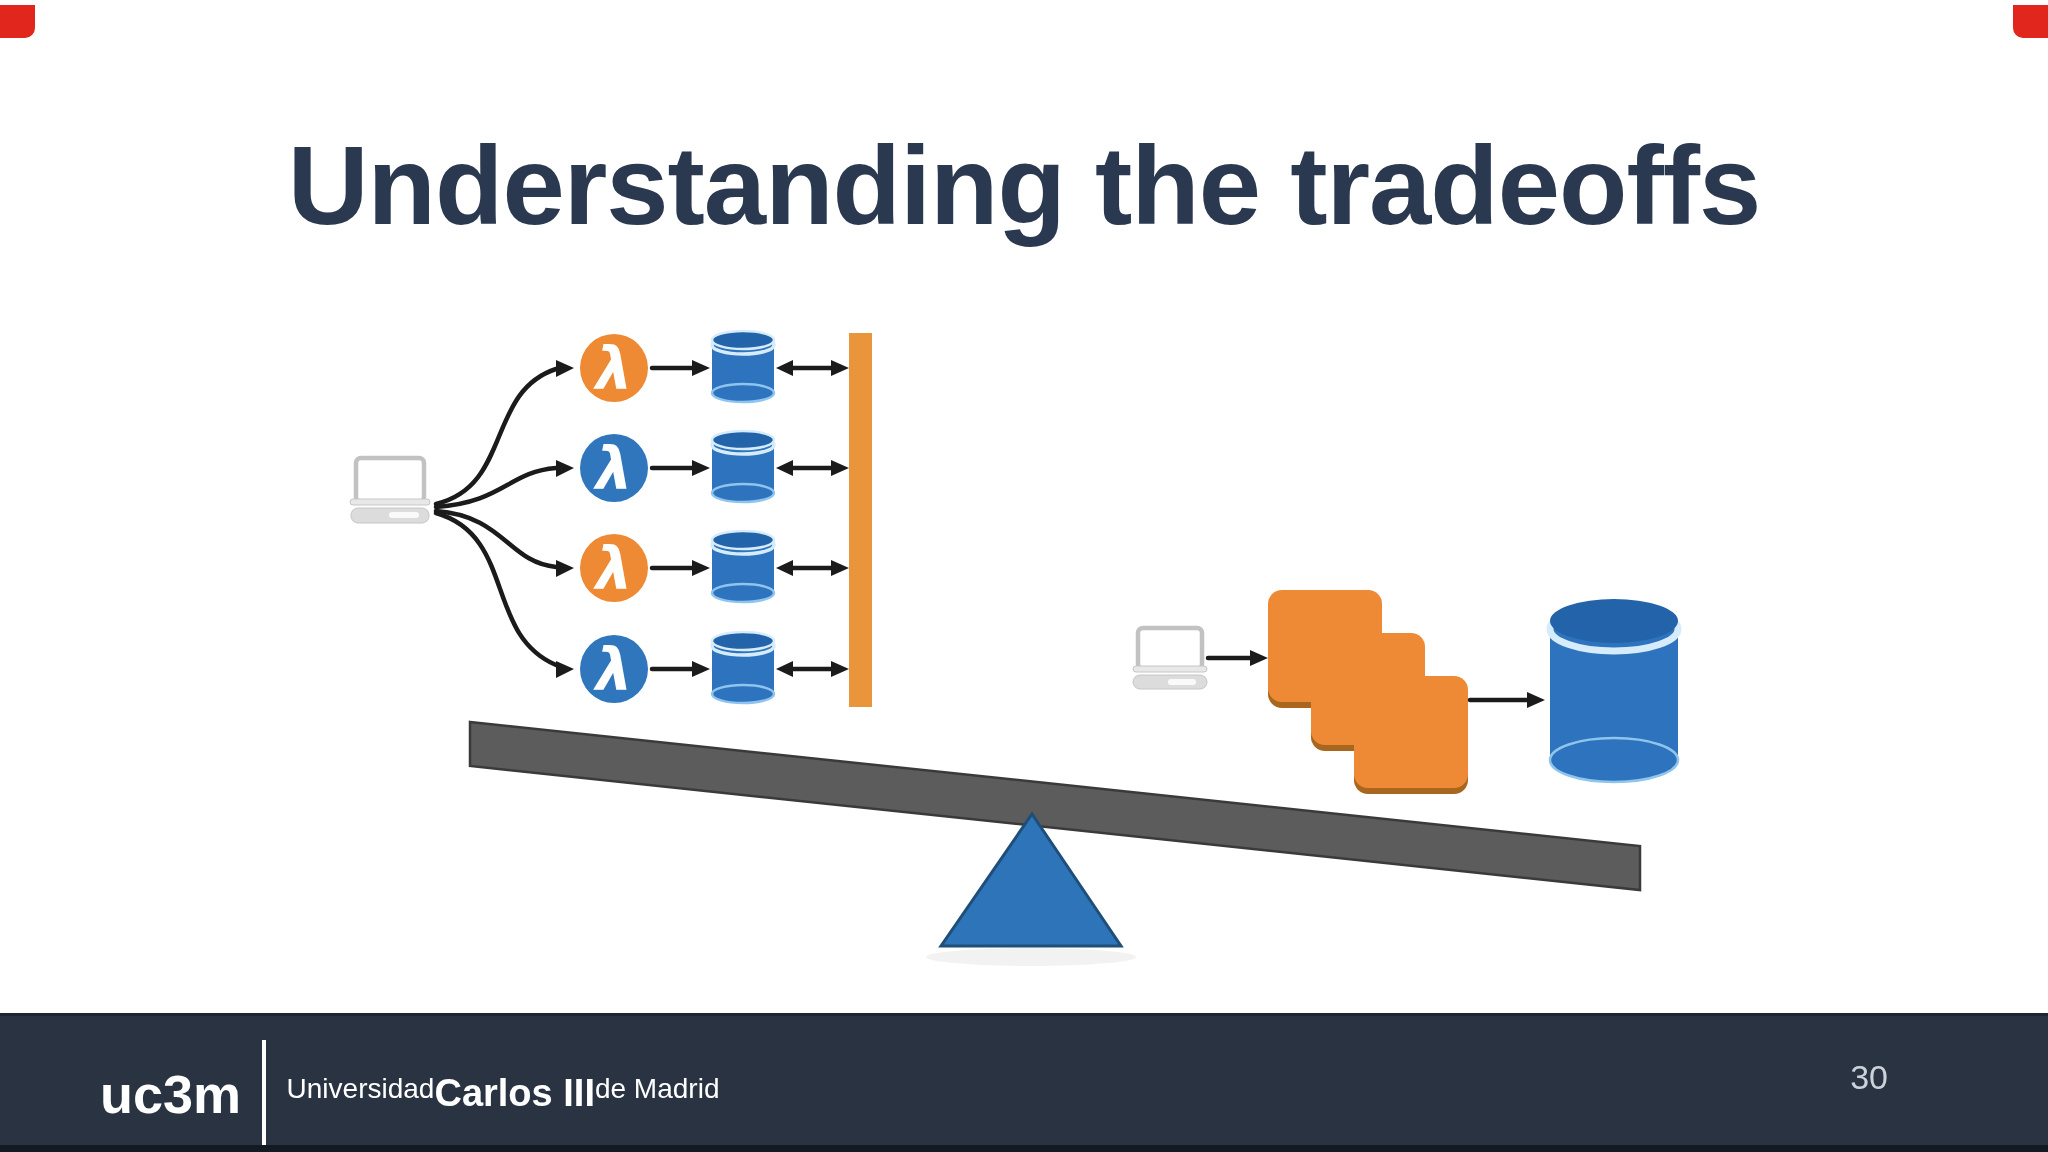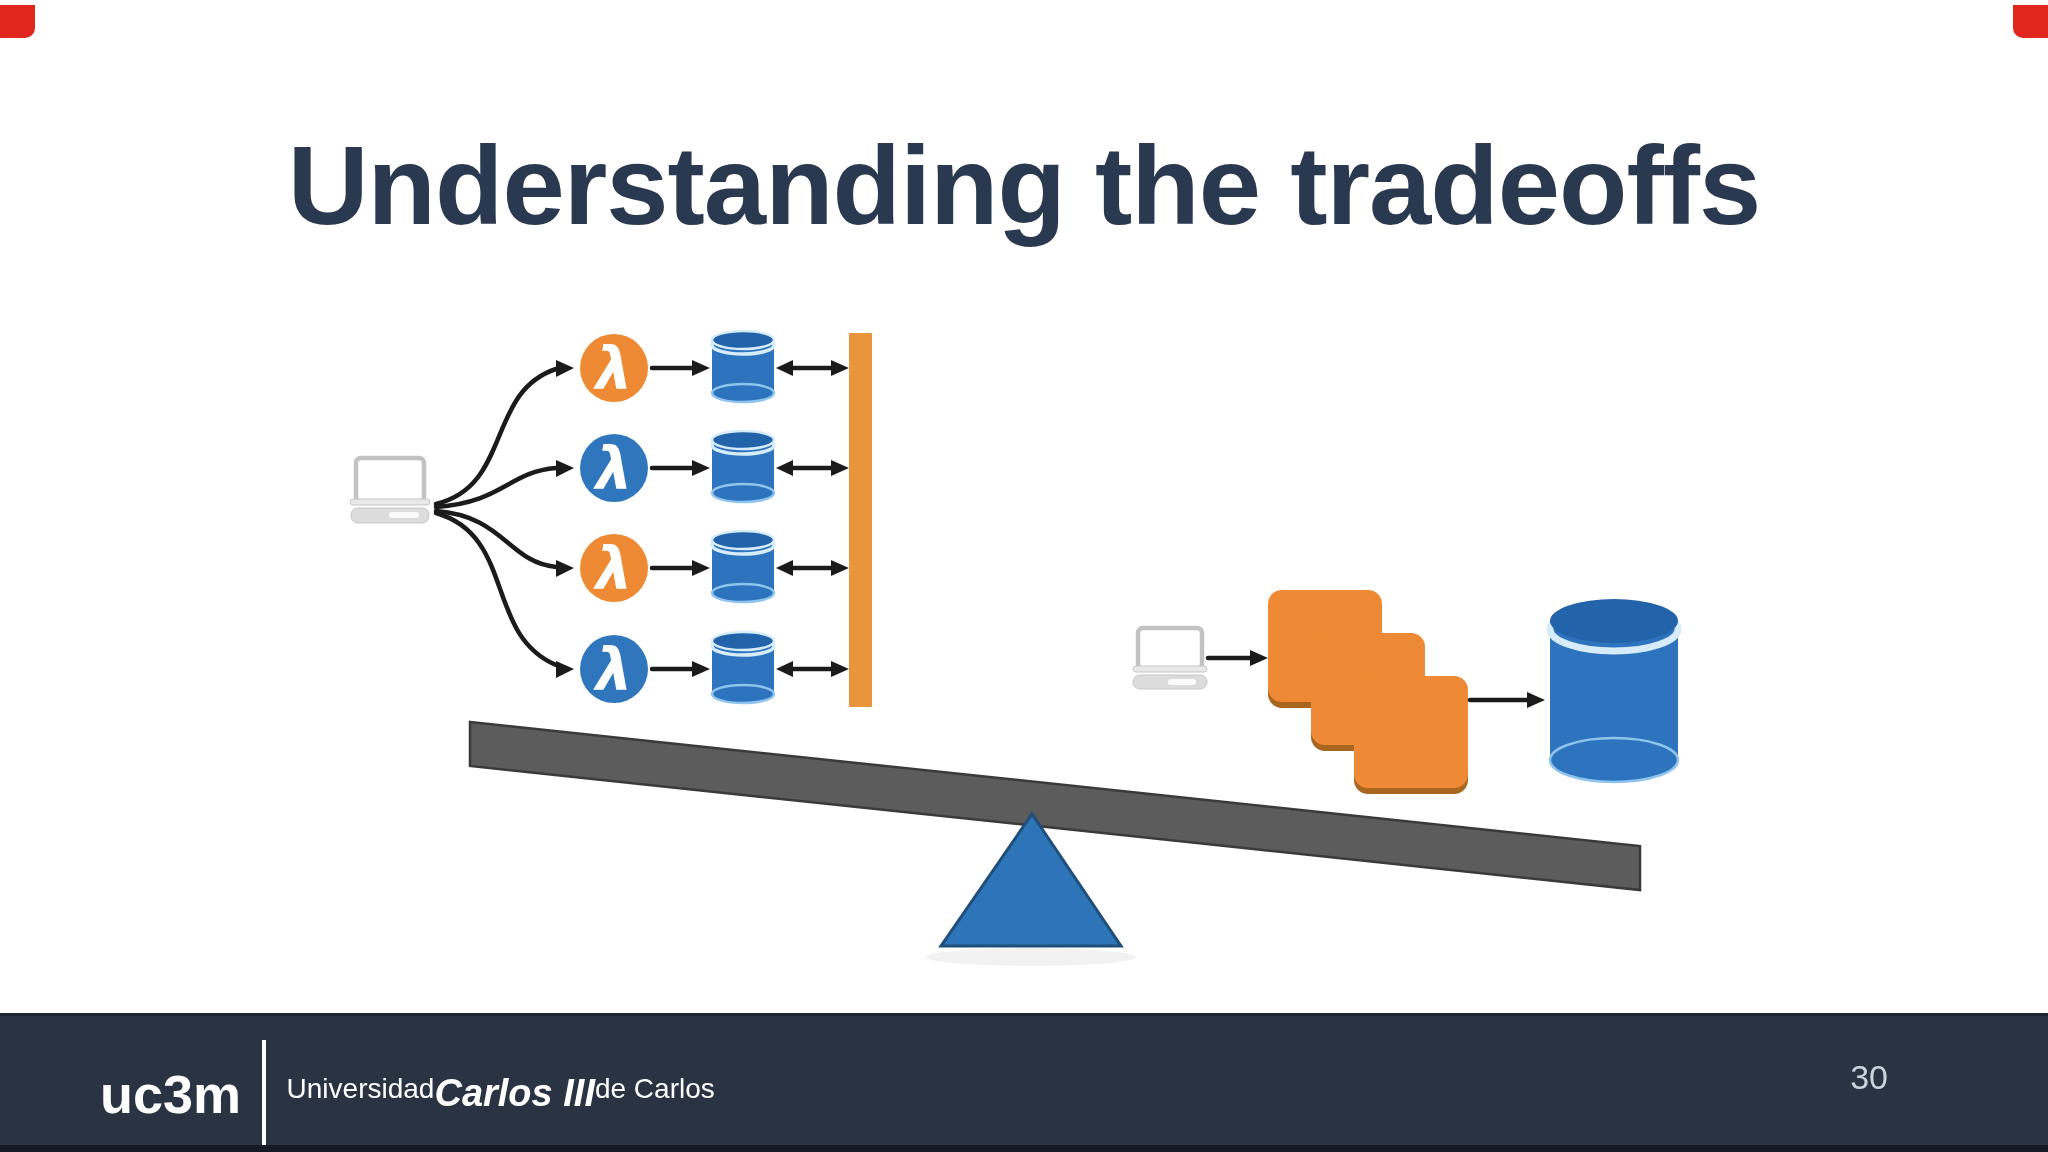--- a/index.html
+++ b/index.html
@@ -79,21 +79,21 @@
     top: 24px;
     height: 108px;
     display: flex;
     align-items: center;
     gap: 21px;
   }
   .logo-acronym { font-size: 54px; font-weight: 700; letter-spacing: 0; }
   .logo-divider { width: 3.5px; height: 108px; background: #fff; }
   .uni-block { display: flex; flex-direction: row; justify-content: center; }
   .uni-line1, .uni-line3 { font-size: 28px; font-weight: 400; line-height: 1.18; }
-  .uni-line2 { font-size: 38px; font-weight: 700; line-height: 1.15; font-style: italic; }
+  .uni-line2 { font-size: 38px; font-weight: 700; line-height: 1.15; }
   .page-number {
     position: absolute;
     right: 160px;
     top: 42px;
     font-size: 34px;
     color: var(--c-pageNumber, #ccd2d9);
   }
 </style>
 </head>
 <body>
@@ -251,20 +251,20 @@
     </g>
   </svg>
 
   <div class="footer">
     <div class="logo">
       <span class="logo-acronym">uc3m</span>
       <div class="logo-divider"></div>
       <div class="uni-block">
         <span class="uni-line1">Universidad</span>
         <span class="uni-line2">Carlos III</span>
-        <span class="uni-line3">de Carlos</span>
+        <span class="uni-line3">de Madrid</span>
       </div>
     </div>
     <span class="page-number">30</span>
     <div class="bottom-strip"></div>
   </div>
 
 </div>
 
 </body></html>

